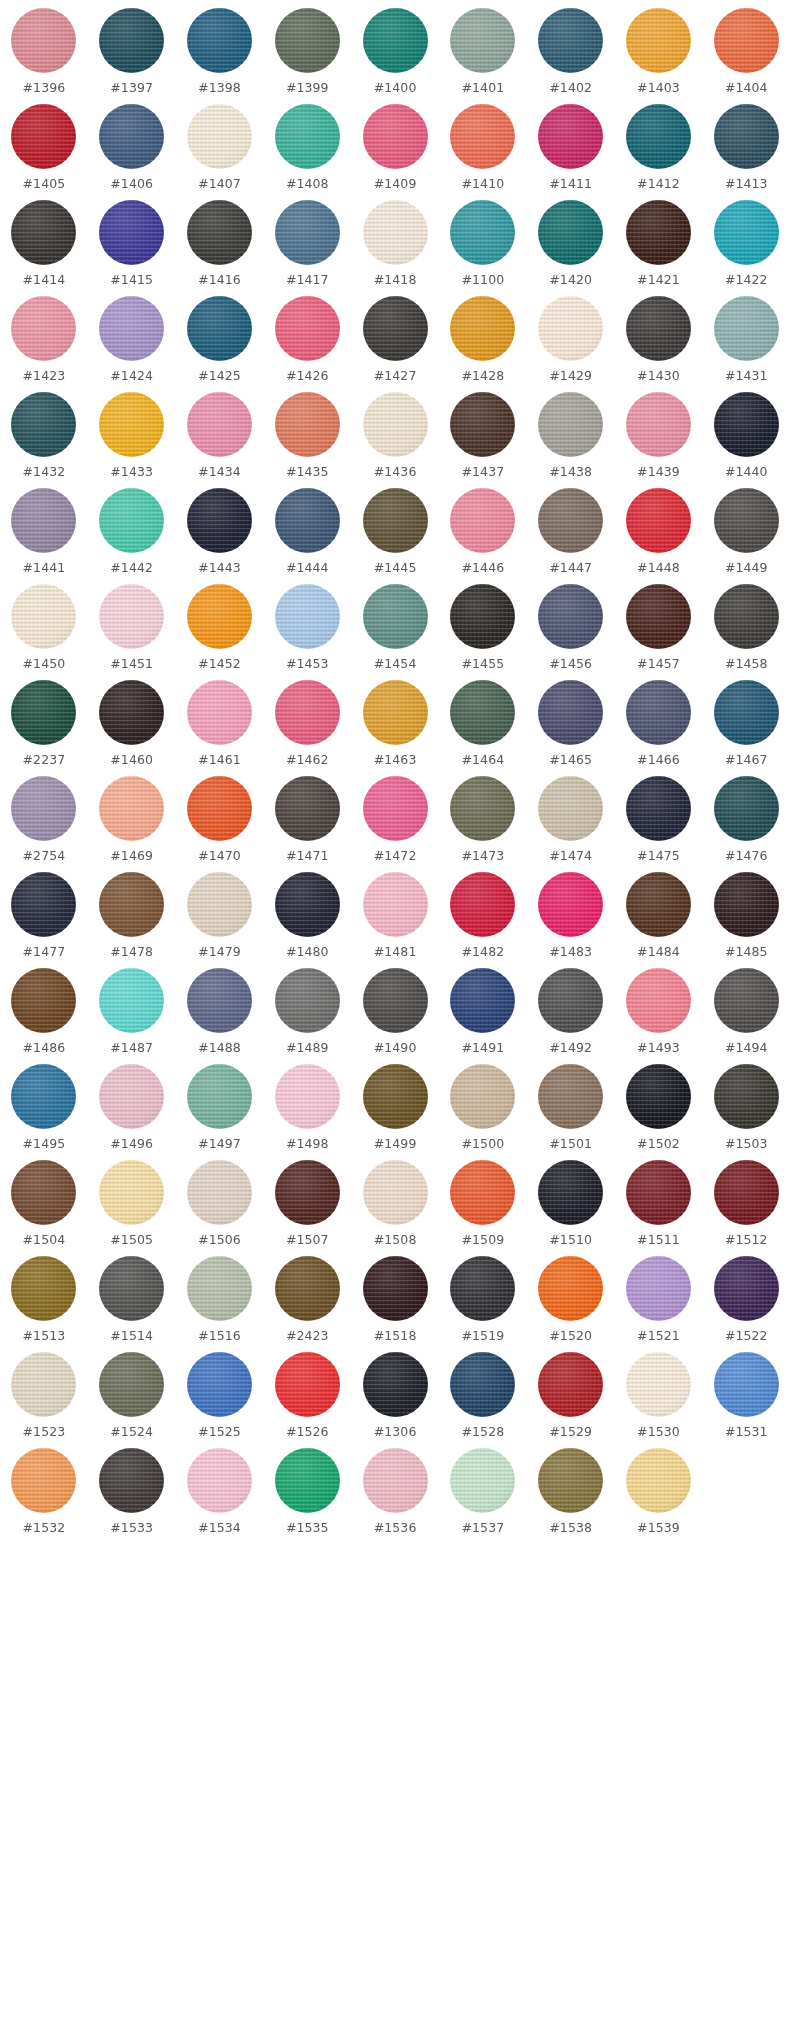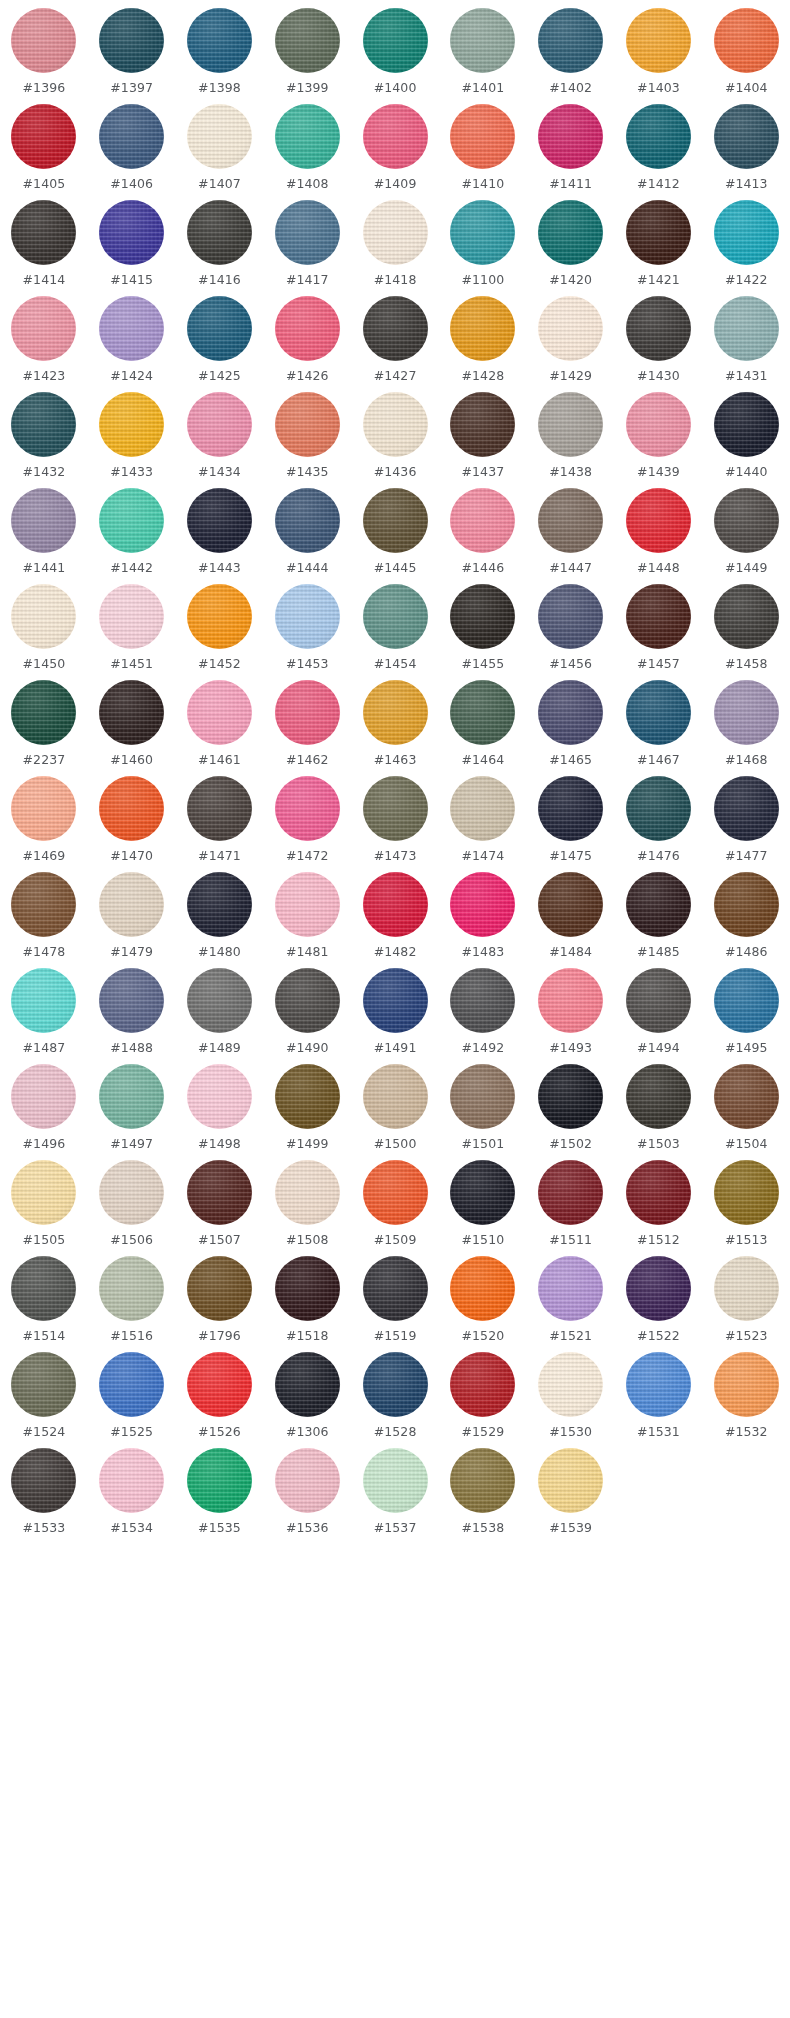--- a/index.html
+++ b/index.html
@@ -378,26 +378,30 @@
     </div>
     <div class="swatch-cell">
       <div class="swatch-disc" title="#1464" style="background-color: rgb(68, 96, 79);"></div>
       <div class="swatch-label">#1464</div>
     </div>
     <div class="swatch-cell">
       <div class="swatch-disc" title="#1465" style="background-color: rgb(73, 74, 110);"></div>
       <div class="swatch-label">#1465</div>
     </div>
     <div class="swatch-cell">
+      <div class="swatch-disc" title="#1466" style="background-color: rgb(75, 81, 113);"></div>
+      <div class="swatch-label">#1466</div>
+    </div>
+    <div class="swatch-cell">
       <div class="swatch-disc" title="#1467" style="background-color: rgb(28, 85, 116);"></div>
       <div class="swatch-label">#1467</div>
     </div>
     <div class="swatch-cell">
       <div class="swatch-disc" title="#1468" style="background-color: rgb(157, 142, 176);"></div>
-      <div class="swatch-label">#1468</div>
+      <div class="swatch-label">#2754</div>
     </div>
     <div class="swatch-cell">
       <div class="swatch-disc" title="#1469" style="background-color: rgb(252, 171, 142);"></div>
       <div class="swatch-label">#1469</div>
     </div>
     <div class="swatch-cell">
       <div class="swatch-disc" title="#1470" style="background-color: rgb(241, 85, 34);"></div>
       <div class="swatch-label">#1470</div>
     </div>
     <div class="swatch-cell">
@@ -575,21 +579,21 @@
     <div class="swatch-cell">
       <div class="swatch-disc" title="#1514" style="background-color: rgb(80, 82, 79);"></div>
       <div class="swatch-label">#1514</div>
     </div>
     <div class="swatch-cell">
       <div class="swatch-disc" title="#1516" style="background-color: rgb(183, 192, 171);"></div>
       <div class="swatch-label">#1516</div>
     </div>
     <div class="swatch-cell">
       <div class="swatch-disc" title="#1517" style="background-color: rgb(109, 78, 34);"></div>
-      <div class="swatch-label">#1796</div>
+      <div class="swatch-label">#2423</div>
     </div>
     <div class="swatch-cell">
       <div class="swatch-disc" title="#1518" style="background-color: rgb(48, 23, 26);"></div>
       <div class="swatch-label">#1518</div>
     </div>
     <div class="swatch-cell">
       <div class="swatch-disc" title="#1519" style="background-color: rgb(47, 46, 52);"></div>
       <div class="swatch-label">#1519</div>
     </div>
     <div class="swatch-cell">

